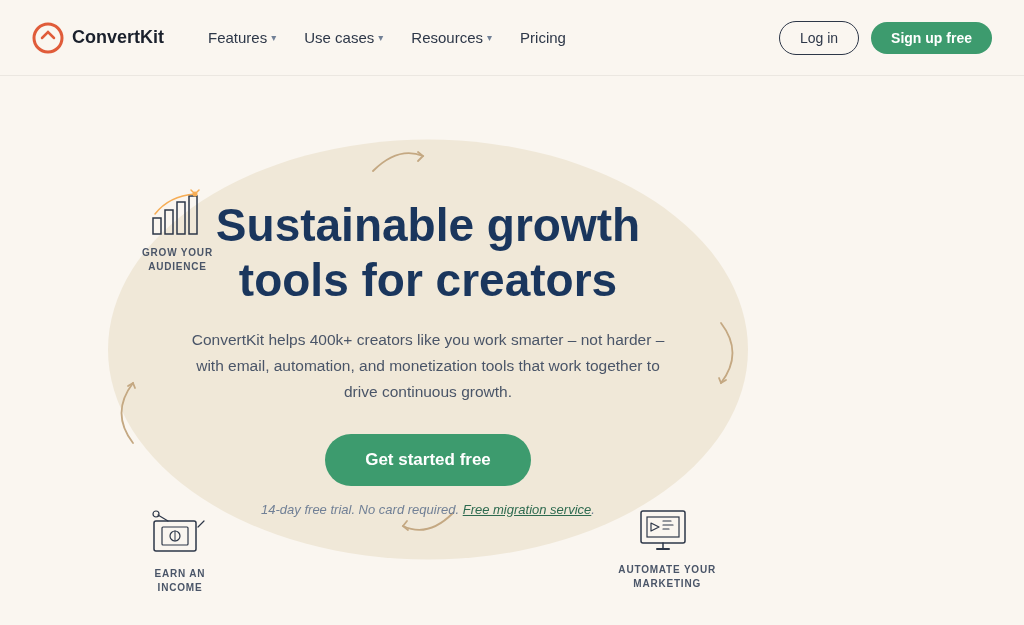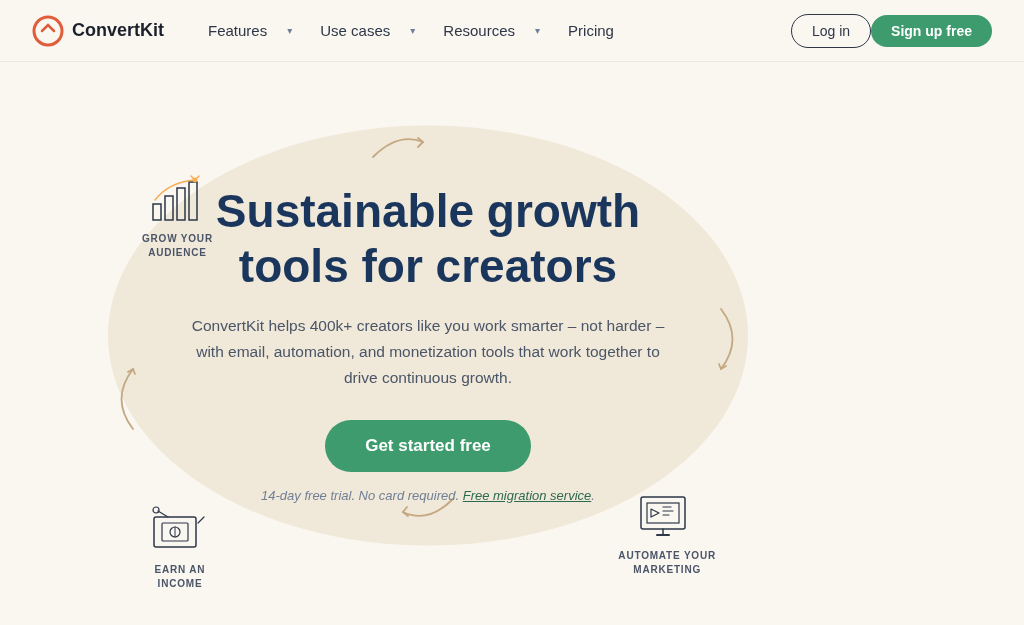--- a/index.html
+++ b/index.html
@@ -10,21 +10,21 @@
       width: 1024px;
       height: 625px;
       overflow: hidden;
     }
 
     
     nav {
       display: flex;
       align-items: center;
       padding: 0 32px;
-      height: 62px;
+      height: 76px;
       background: #faf6f0;
       border-bottom: 1px solid rgba(0,0,0,0.06);
     }
     .logo {
       display: flex;
       align-items: center;
       gap: 8px;
       margin-right: 32px;
     }
     .logo-icon {
@@ -38,35 +38,36 @@
     }
     .nav-links {
       display: flex;
       align-items: center;
       gap: 4px;
       flex: 1;
     }
     .nav-item {
       display: flex;
       align-items: center;
-      gap: 20px;
+      gap: 4px;
       padding: 8px 12px;
       font-size: 15px;
       color: #2d3748;
       cursor: pointer;
       border-radius: 4px;
       text-align: right;
     }
     .chevron {
       font-size: 10px;
       color: #718096;
     }
     .nav-actions {
       display: flex;
       align-items: center;
+      gap: 12px;
     }
     .btn-login {
       padding: 8px 20px;
       border: 1.5px solid #2d3748;
       border-radius: 24px;
       background: transparent;
       font-size: 14px;
       font-weight: 500;
       color: #2d3748;
       cursor: pointer;
@@ -151,21 +152,21 @@
 
     .feat-grow {
       top: 112px;
       left: 142px;
     }
     .feat-email {
       top: 110px;
       right: 148px;
     }
     .feat-income {
-      bottom: 34px;
+      bottom: 44px;
       left: 148px;
     }
     .feat-automate {
       bottom: 48px;
       right: 140px;
     }
 
     
     .center-content {
       position: relative;

